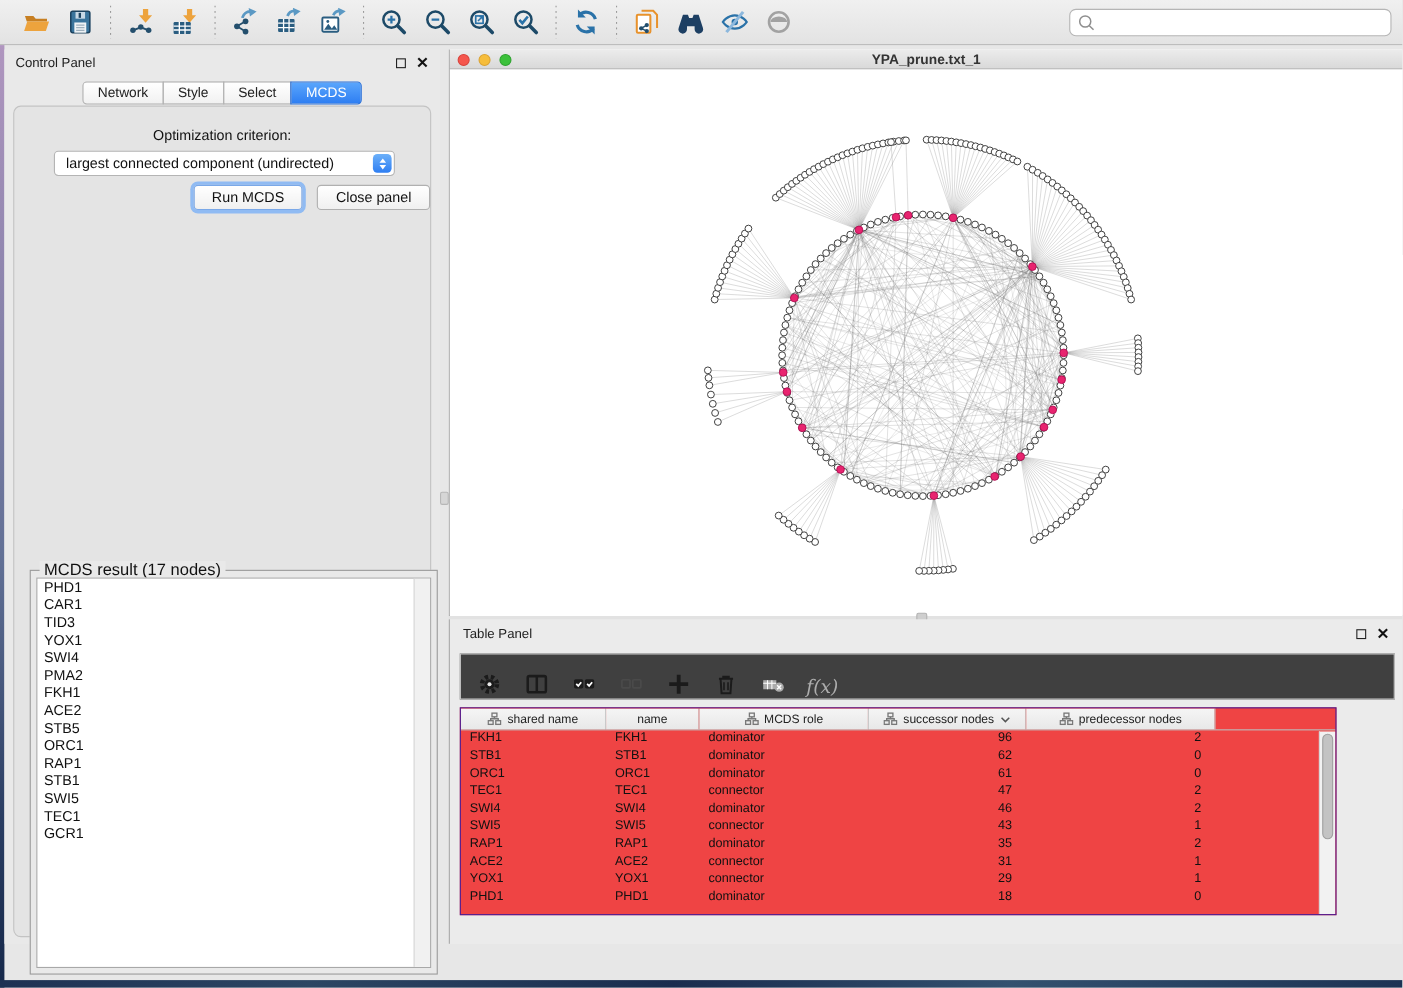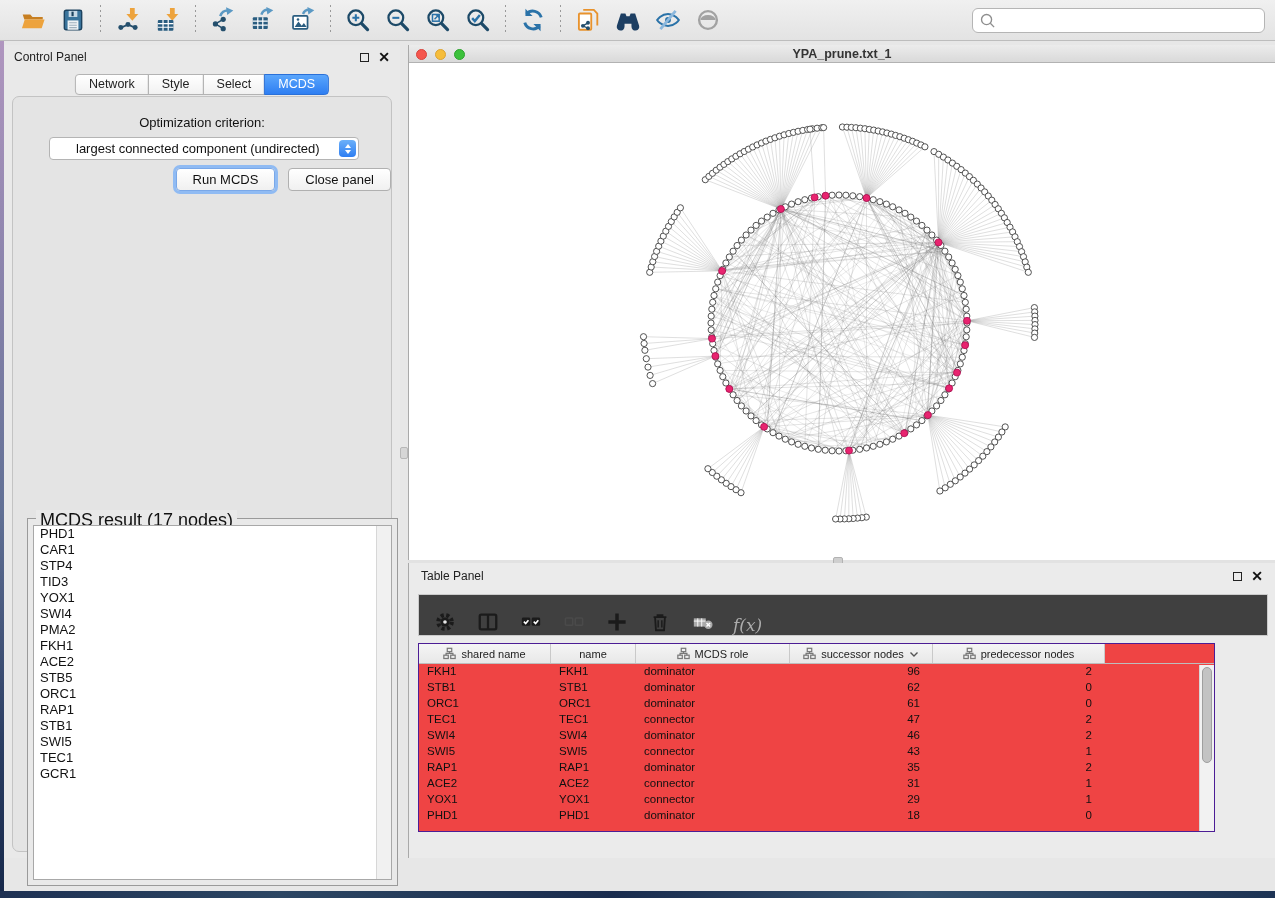--- a/index.html
+++ b/index.html
@@ -44,35 +44,35 @@
   .seg:first-child { border-radius:4px 0 0 4px; margin-left:0; }
   .seg:last-child { border-radius:0 4px 4px 0; }
   .seg.active { background:linear-gradient(#5aa6fc,#2e7ef2); color:#fff; border-color:#2a70d8; }
 
   .cp-tabs { top:29px; }
   .cp-inner { position:absolute; left:8px; top:51px; width:380px; height:756px;
     background:#e4e4e4; border:1px solid #c3c3c3; border-radius:7px; }
   .opt-label { position:absolute; top:18px; width:100%; text-align:center; font-size:13px; color:#111; }
   .opt-select { position:absolute; left:36px; top:40px; width:310px; height:23px; background:#fff;
     border:1px solid #b4b4b4; border-radius:4px; font-size:13px; color:#111;
-    display:flex; align-items:center; padding-left:26px; }
+    display:flex; align-items:center; padding-left:10px; }
   .opt-stepper { position:absolute; right:2px; top:2px; width:17px; height:17px; border-radius:4px;
     background:linear-gradient(#6cb0f9,#2e7ef2); display:flex; flex-direction:column;
     align-items:center; justify-content:center; gap:2px; }
   .chev-up { width:0; height:0; border-left:3.5px solid transparent; border-right:3.5px solid transparent; border-bottom:4px solid #fff; }
   .chev-dn { width:0; height:0; border-left:3.5px solid transparent; border-right:3.5px solid transparent; border-top:4px solid #fff; }
   .cp-buttons { position:absolute; top:71px; width:100%; display:flex; justify-content:flex-end; gap:13px; }
   .mac-btn { height:23px; padding:0 16px; font-size:13px; color:#111; background:linear-gradient(#fff,#f0f0f0);
     border:1px solid #b0b0b0; border-radius:4px; font-family:"Liberation Sans",sans-serif; }
   .mac-btn.focused { box-shadow:0 0 0 3px rgba(99,164,250,.65); border-color:#7aa8e8; }
 
   .result-fieldset { position:absolute; left:14px; top:421px; width:371px; height:368px;
     border:1px solid #9a9a9a; background:#e9e9e9; }
   .result-legend { position:absolute; left:8px; top:-9px; background:#e9e9e9; padding:0 4px;
-    font-size:18px; color:#111; white-space:nowrap; }
+    font-size:15px; color:#111; white-space:nowrap; }
   .result-listbox { position:absolute; left:5px; top:6px; right:5px; bottom:5px;
     background:#fff; border:1px solid #a8a8a8; overflow:hidden; }
   .result-item { font-size:13px; line-height:16px; padding-left:6px; color:#111; }
   .result-scroll { position:absolute; right:0; top:0; bottom:0; width:15px; background:#f1f1f1; border-left:1px solid #d7d7d7; }
 
   
   .net-window { position:absolute; left:408px; top:45px; width:867px; height:515px;
     border-left:1px solid #a9a9a9; background:#fff; }
   .net-titlebar { height:18px; background:linear-gradient(#ececec,#d9d9d9); border-bottom:1px solid #b2b2b2;
     position:relative; display:flex; align-items:center; justify-content:center; }
@@ -303,21 +303,20 @@
     <div class="cp-buttons">
       <button class="mac-btn focused">Run MCDS</button>
       <button class="mac-btn">Close panel</button>
     </div>
     <div class="result-fieldset">
       <span class="result-legend">MCDS result (17 nodes)</span>
       <div class="result-listbox" id="mcds-list">
 
       <div class="result-item">PHD1</div>
           <div class="result-item">CAR1</div>
-          <div class="result-item">STP4</div>
           <div class="result-item">TID3</div>
           <div class="result-item">YOX1</div>
           <div class="result-item">SWI4</div>
           <div class="result-item">PMA2</div>
           <div class="result-item">FKH1</div>
           <div class="result-item">ACE2</div>
           <div class="result-item">STB5</div>
           <div class="result-item">ORC1</div>
           <div class="result-item">RAP1</div>
           <div class="result-item">STB1</div>

